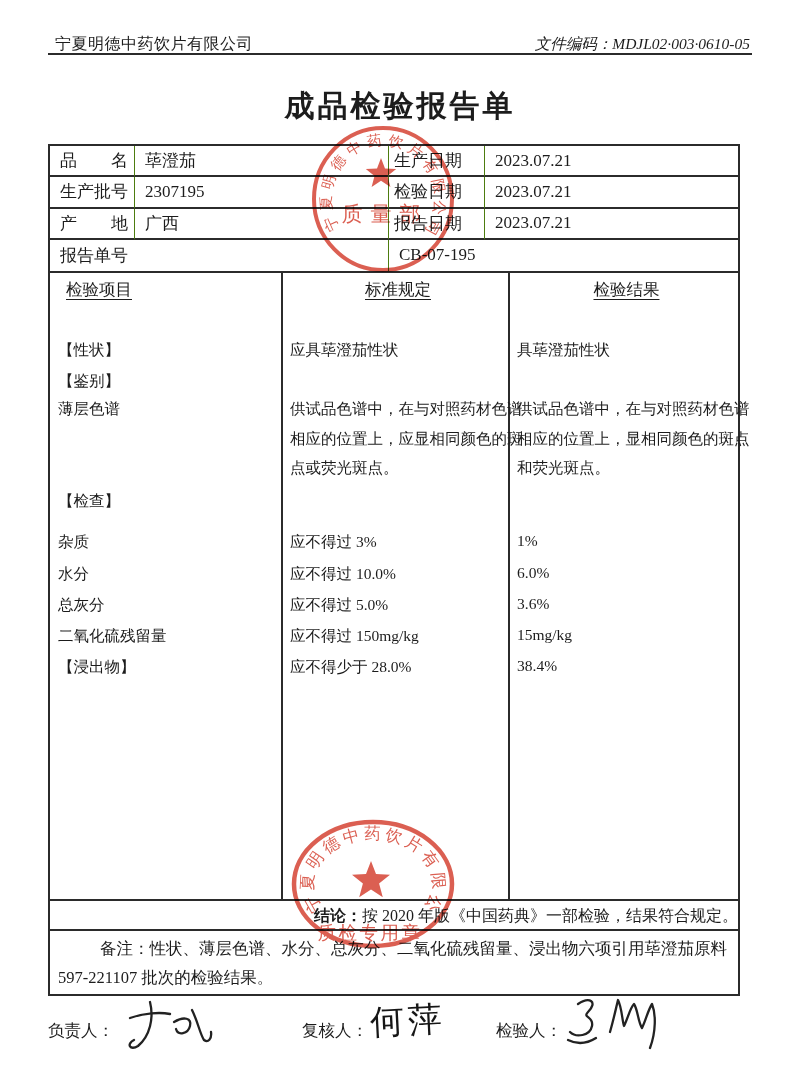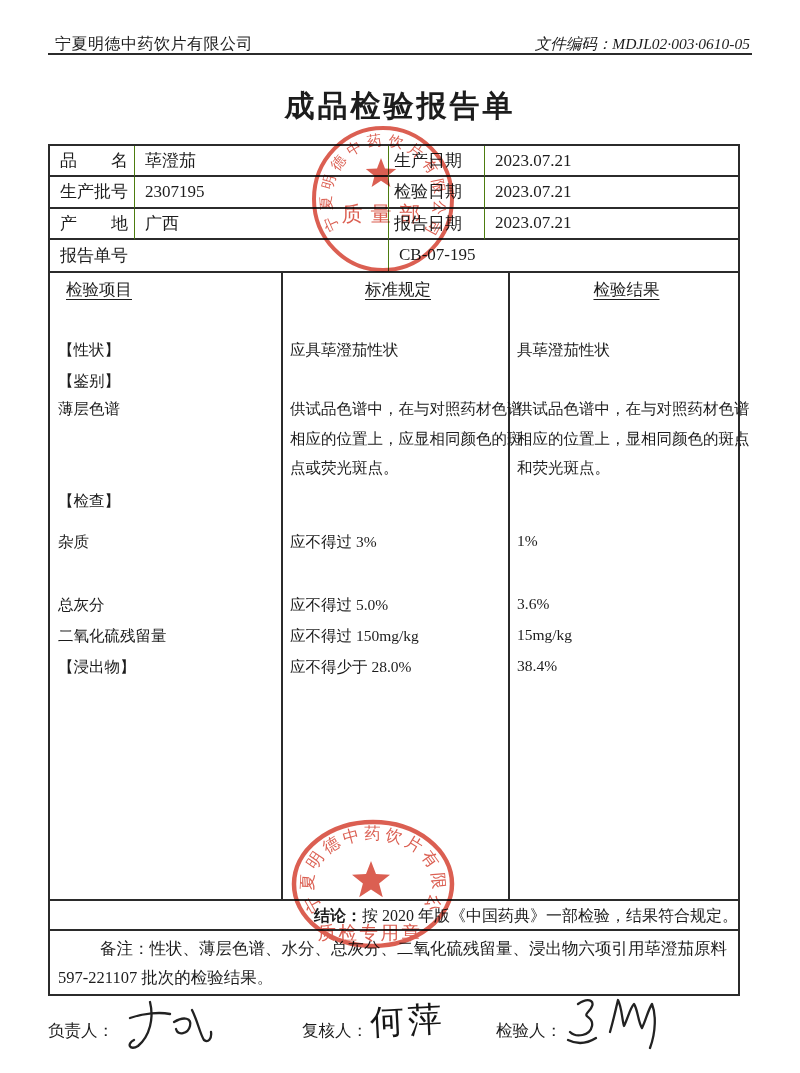--- a/index.html
+++ b/index.html
@@ -125,20 +125,25 @@
     <div class="il" style="top:218px">
       <span class="s1">【检查】</span>
       <span class="s2"></span>
       <span class="s3"></span>
     </div>
     <div class="il" style="top:259px">
       <span class="s1">杂质</span>
       <span class="s2">应不得过 3%</span>
       <span class="s3">1%</span>
     </div>
+    <div class="il" style="top:291px">
+      <span class="s1">水分</span>
+      <span class="s2">应不得过 10.0%</span>
+      <span class="s3">6.0%</span>
+    </div>
     <div class="il" style="top:322px">
       <span class="s1">总灰分</span>
       <span class="s2">应不得过 5.0%</span>
       <span class="s3">3.6%</span>
     </div>
     <div class="il" style="top:353px">
       <span class="s1">二氧化硫残留量</span>
       <span class="s2">应不得过 150mg/kg</span>
       <span class="s3">15mg/kg</span>
     </div>

